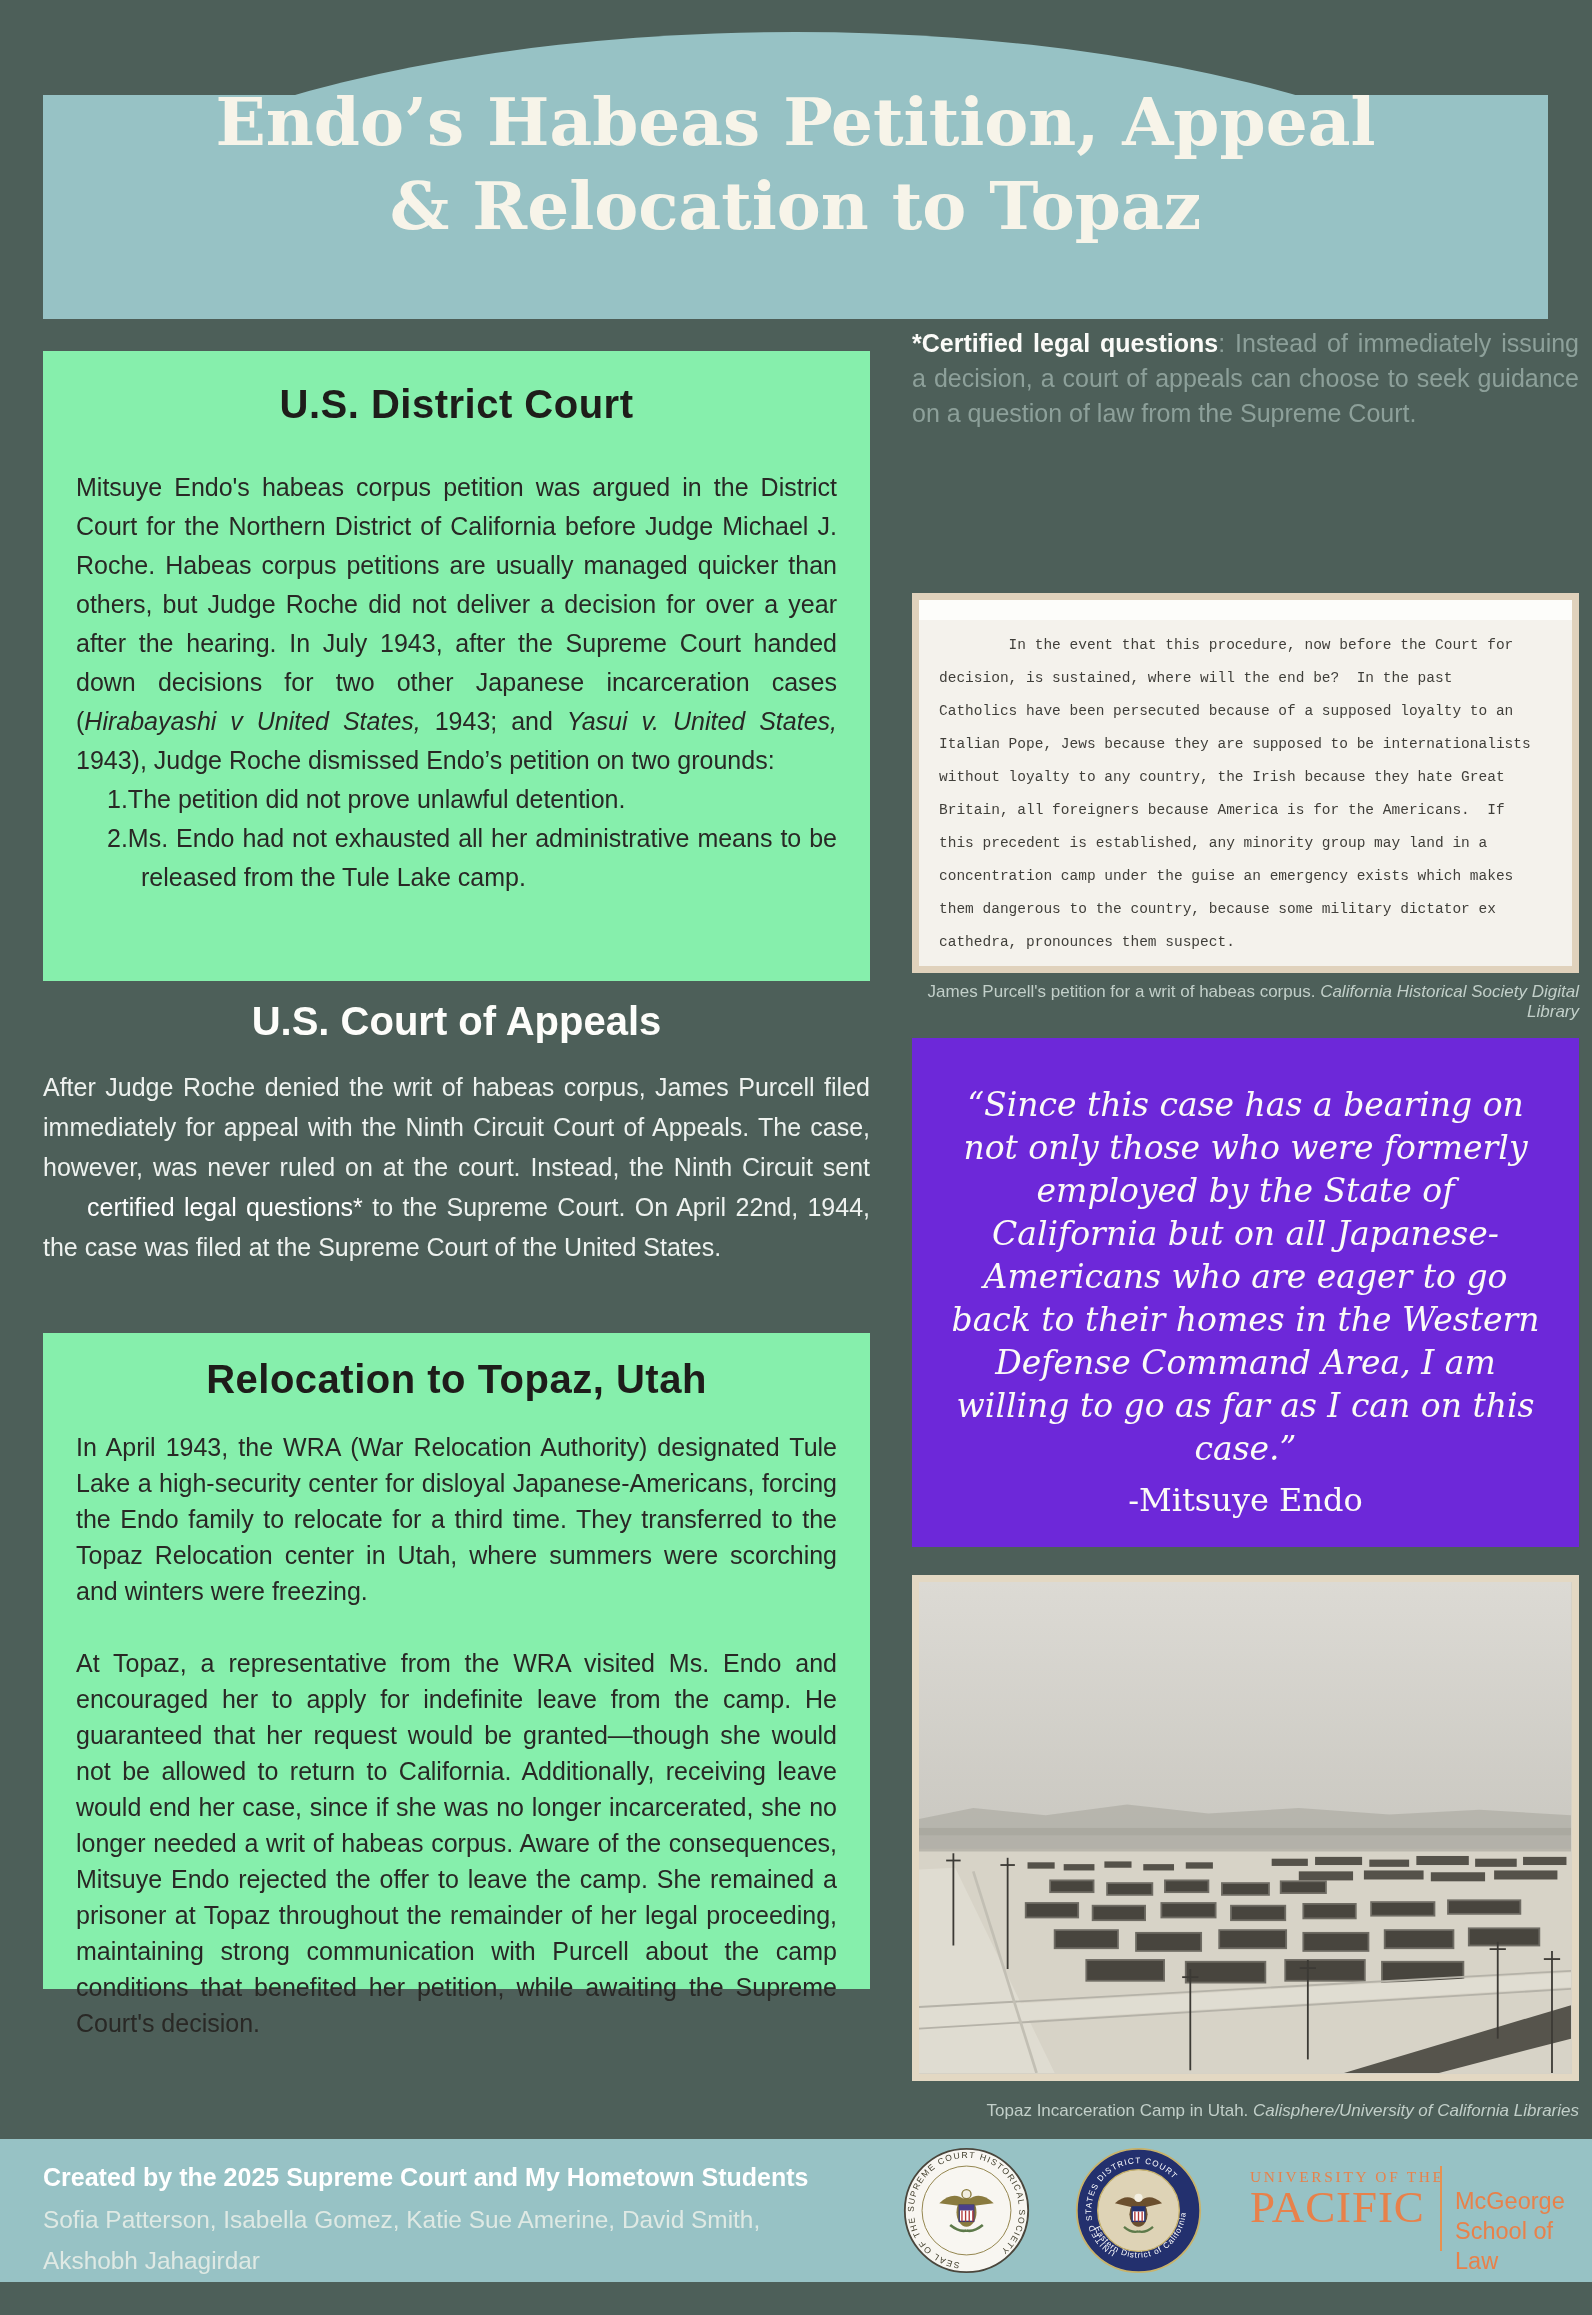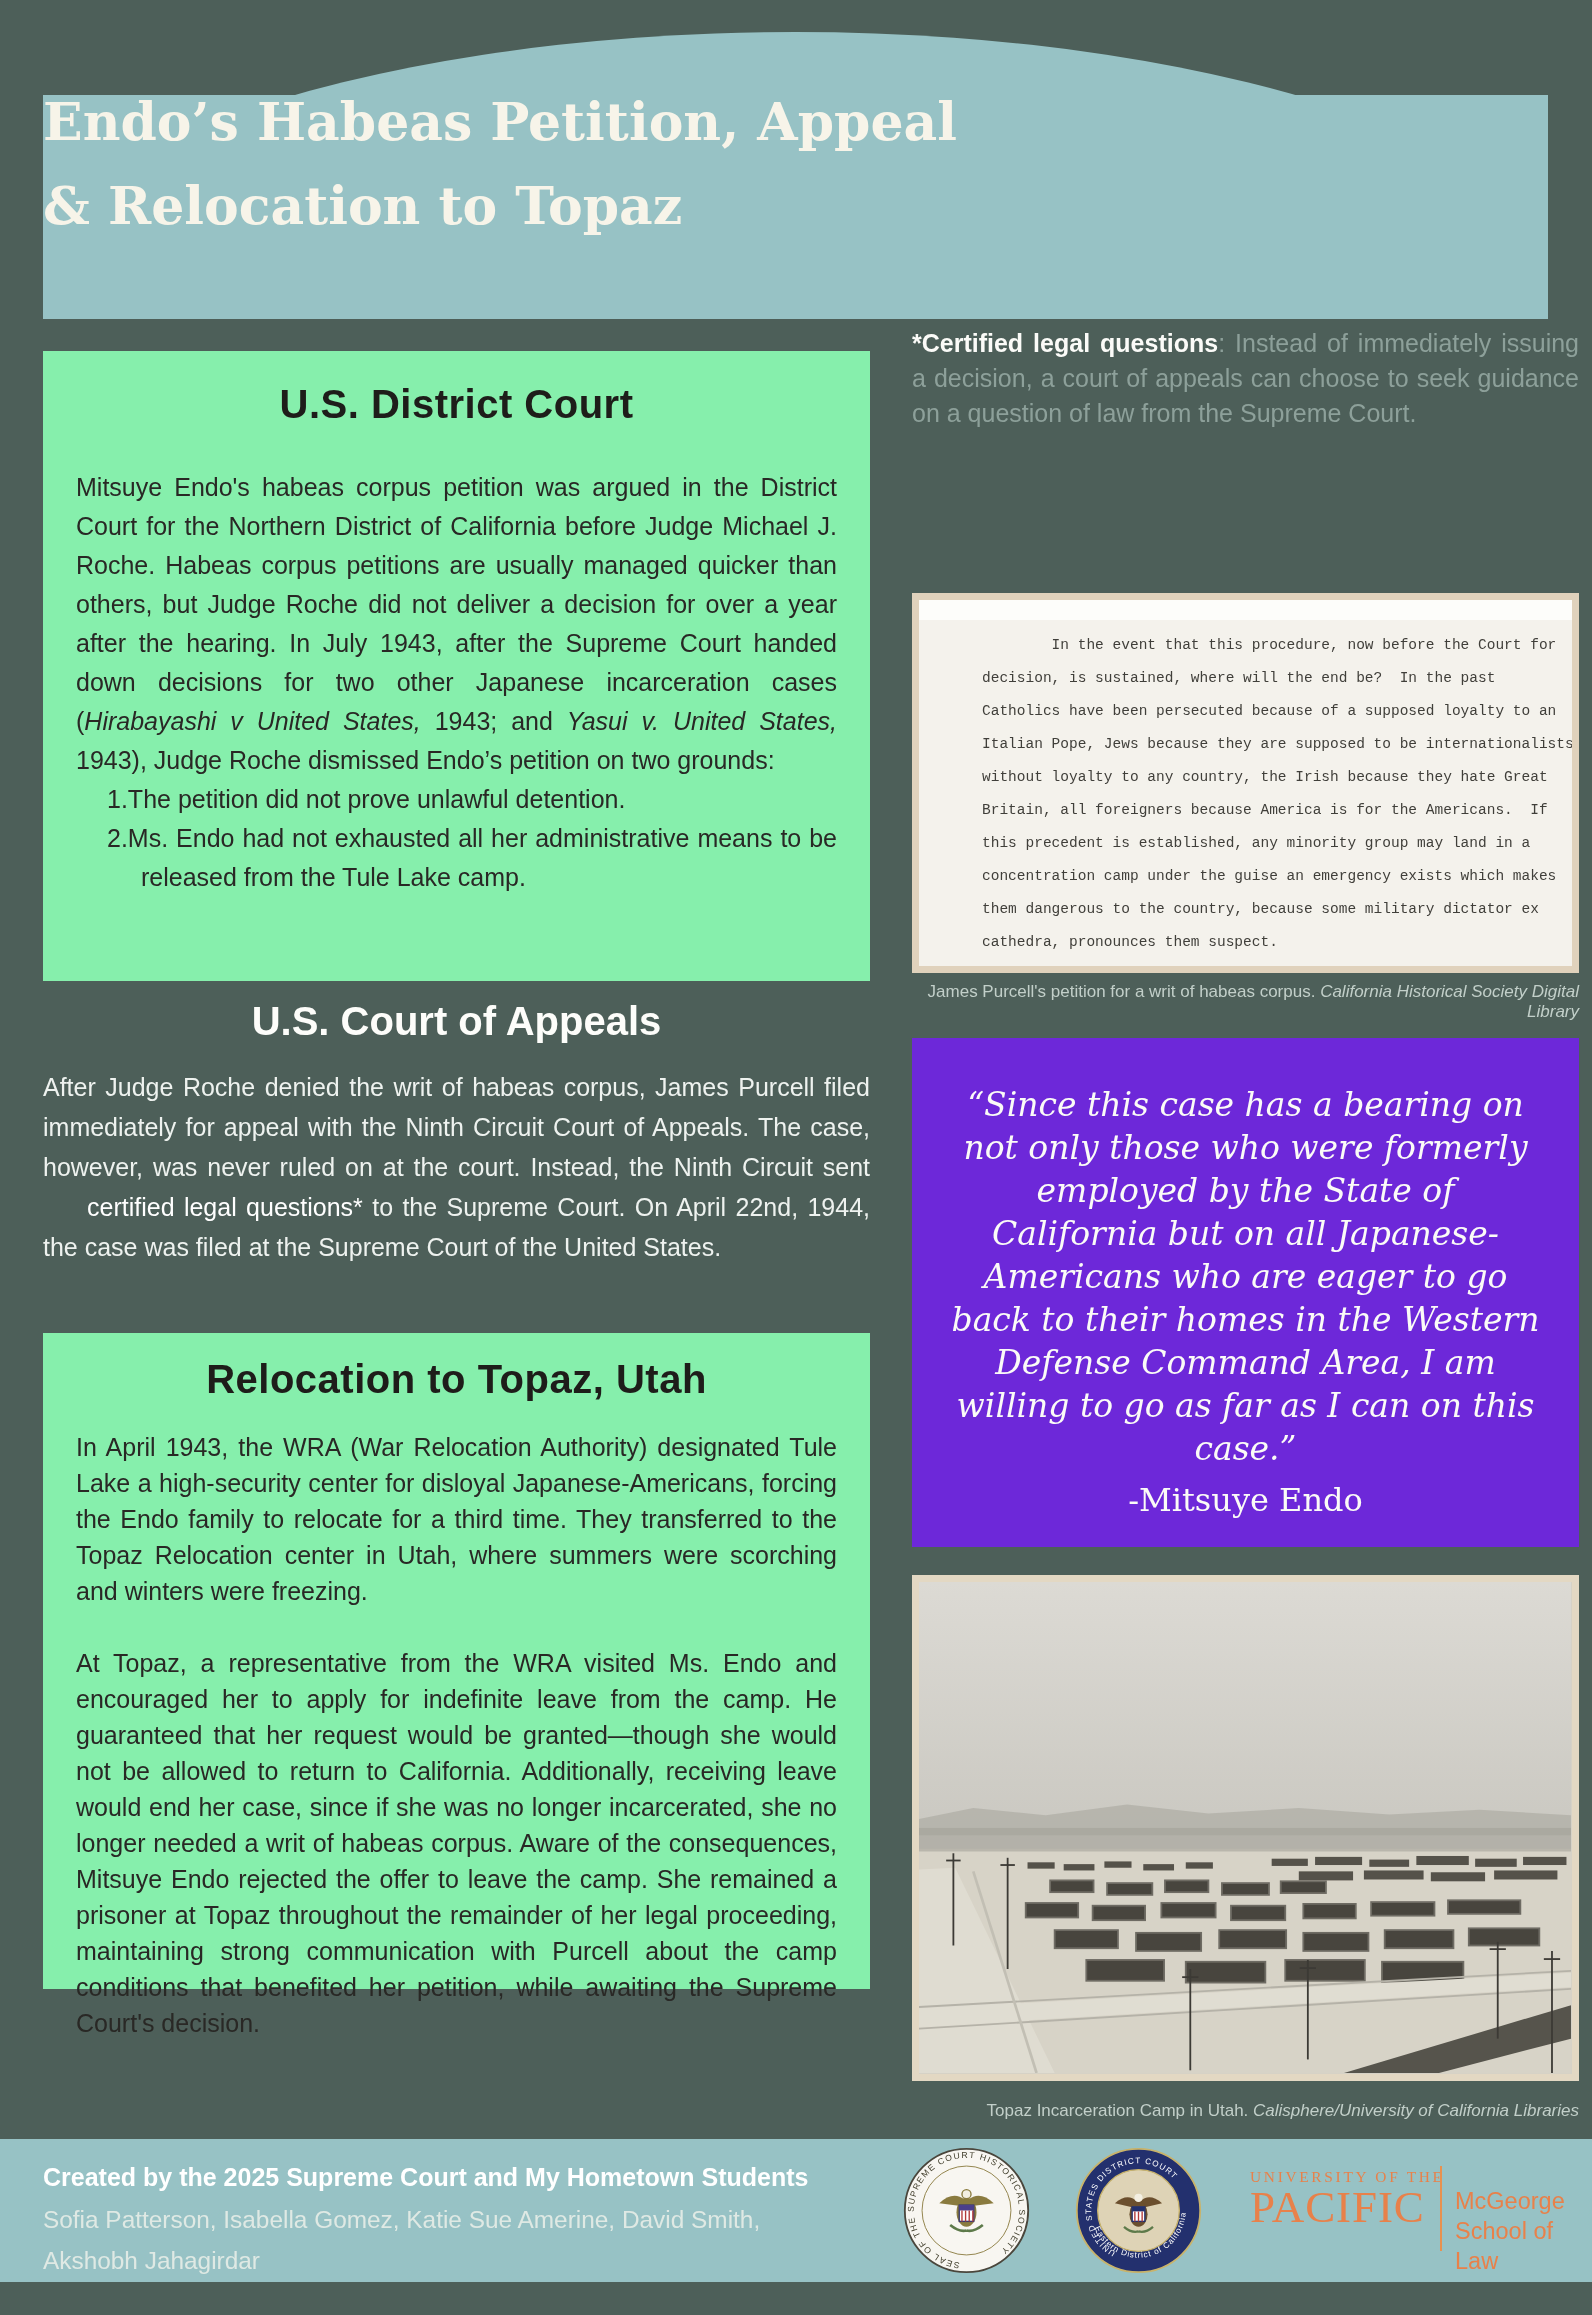--- a/index.html
+++ b/index.html
@@ -3,23 +3,23 @@
 <meta charset="utf-8">
 <style>
   html,body{margin:0;padding:0;background:#4d5f59;}
   .poster{position:relative;width:1592px;height:2316px;background:#4d5f59;overflow:hidden;
           font-family:"Liberation Sans",sans-serif;}
   
   .banner-clip{position:absolute;left:43px;top:0;width:1505px;height:319px;overflow:hidden;}
   .banner-dome{position:absolute;left:-62px;top:32px;width:1628px;height:597px;border-radius:50%;
                background:#97c2c5;}
   .banner-rect{position:absolute;left:0;top:95px;width:1505px;height:224px;background:#97c2c5;}
-  .banner-title{position:absolute;left:43px;top:80px;width:1505px;
+  .banner-title{position:absolute;left:43px;top:80px;width:1505px;text-align:center;
                 font-family:"DejaVu Serif","Liberation Serif",serif;font-weight:bold;
-                font-size:52px;line-height:84px;color:#f7f4e9;}
+                font-size:66px;line-height:84px;color:#f7f4e9;}
   
   .tan-box{position:absolute;left:43px;width:827px;background:#86efac;box-sizing:border-box;
            padding:0 33px;}
   .sec-title{text-align:center;font-weight:bold;font-size:40px;color:#1e1d1a;letter-spacing:0.5px;}
   .body-text{font-size:25px;color:#292825;text-align:justify;}
   .num-item{padding-left:65px;text-indent:-34px;text-align:justify;}
   .it{font-style:italic;}
   .bd{font-weight:normal;margin-left:44px;}
   
   #box-district{top:351px;height:630px;padding-top:31px;}
@@ -37,21 +37,21 @@
   #box-topaz .p2{margin-top:36px;}
   
   .defs{position:absolute;left:912px;top:326px;width:667px;font-size:25px;line-height:35px;
         text-align:justify;color:#8da09a;}
   .defs .term{font-weight:bold;color:#fbfbf8;}
   .doc{position:absolute;left:912px;top:593px;width:667px;height:380px;box-sizing:border-box;
        border:7.2px solid #e0d2bc;background:#f4f2ec;overflow:hidden;}
   .doc-top{height:20px;background:#fdfdfa;}
   .doc-lines{padding:9px 20px 0 20px;}
   .doc-line{white-space:pre;font-family:"Liberation Mono","DejaVu Sans Mono",monospace;
-            font-size:14.5px;line-height:33px;color:#403f3a;margin-left:43px;}
+            font-size:14.5px;line-height:33px;color:#403f3a;}
   .caption{position:absolute;width:667px;left:912px;text-align:right;font-size:17px;
            color:#c2cfc9;}
   #caption-doc{top:982px;}
   #caption-photo{top:2101px;}
   .quote-box{position:absolute;left:912px;top:1038px;width:667px;height:509px;background:#6d28d9;
              box-sizing:border-box;padding:45px 38px 0 38px;text-align:center;}
   .quote-text{font-family:"DejaVu Serif","Liberation Serif",serif;font-style:italic;
               font-size:33px;line-height:43px;color:#fbfbf7;}
   .quote-attr{margin-top:11px;font-family:"DejaVu Serif","Liberation Serif",serif;
               font-size:32px;color:#fbfbf7;}

